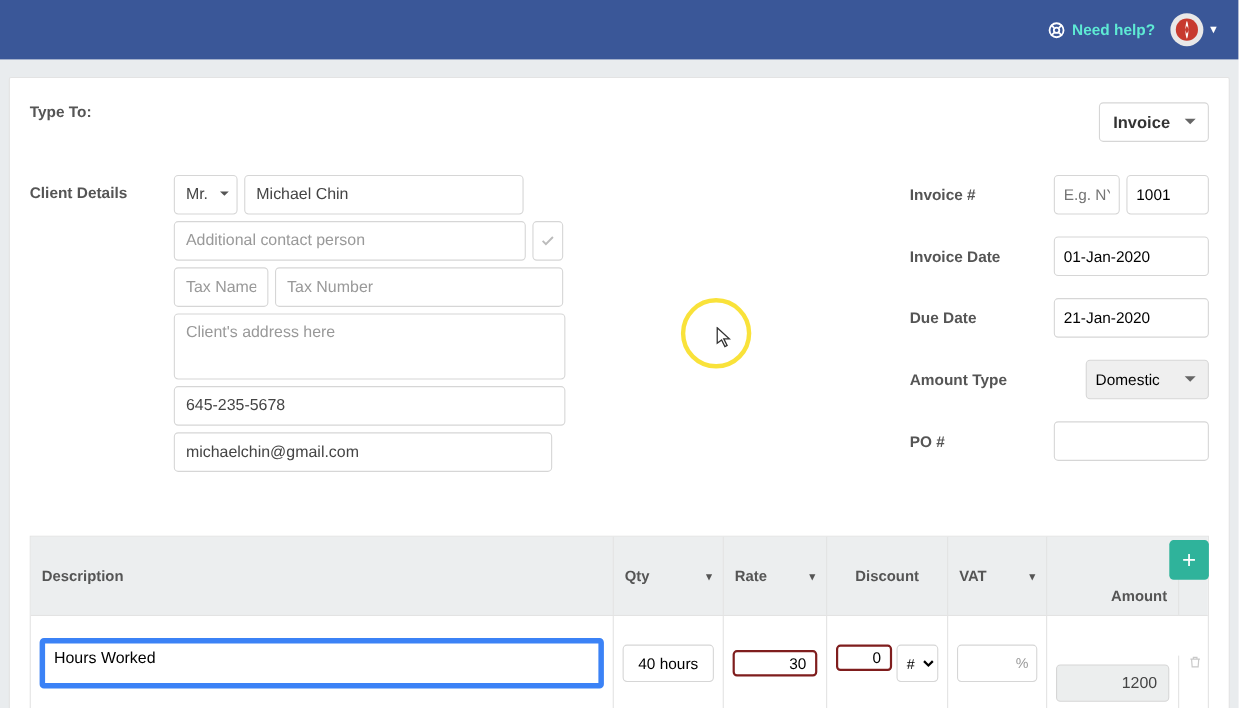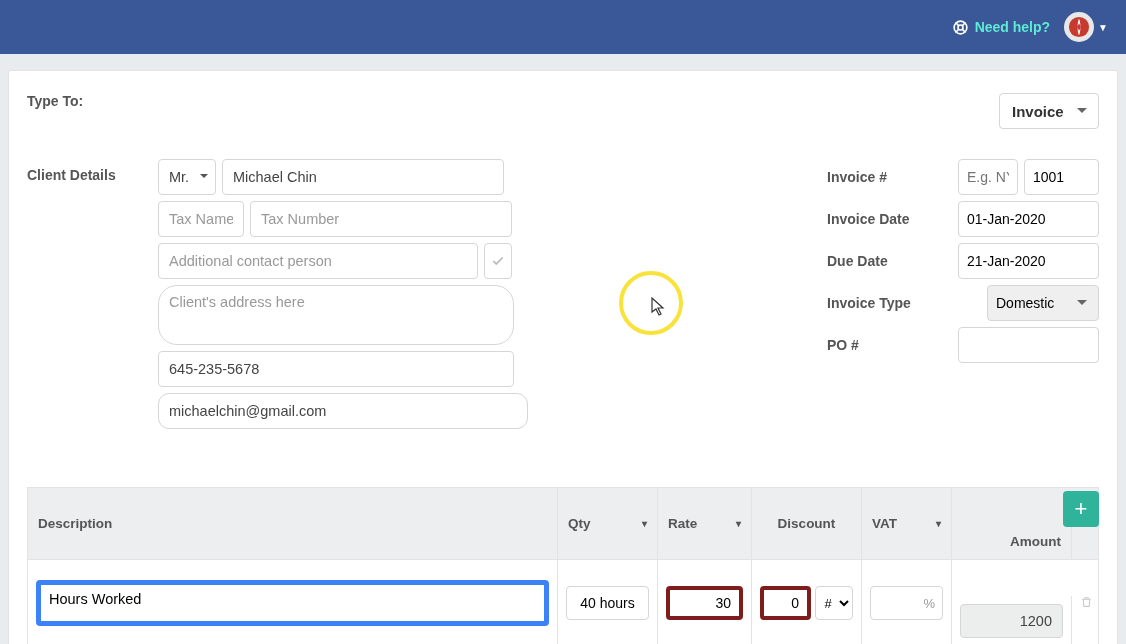--- a/index.html
+++ b/index.html
@@ -129,21 +129,21 @@
   }
   .confirm-btn {
     width:28px; height:36px;
     border:1px solid #d6d6d6; border-radius:4px;
     background:#fff; display:flex; align-items:center; justify-content:center;
     color:#bbb; cursor:pointer;
   }
   .right-col {
     display:grid;
     grid-template-columns: 125px 60px 75px;
-    gap: 6px 6px;
+    gap: 20px 6px;
     align-content:start;
   }
   .r-label {
     font-weight:700; color:#555; align-self:center;
   }
   .r-input { height:36px; border:1px solid #d6d6d6; border-radius:4px; padding:0 8px; font-size:14px; }
   .r-input.small { text-align:left; }
   .r-span2 { grid-column: span 2; }
 
   
@@ -203,22 +203,22 @@
   .th .chev {
     margin-left:auto;
     font-size:10px; color:#555;
   }
   .tbody .trow {
     display:flex;
     border-top:1px solid #e3e3e3;
   }
   .tbody .td { padding:8px 8px; }
   .cell-input {
-    width:100%; height:34px;
-    border:4px solid #7f1d1d; border-radius:4px;
+    width:100%; height:24px;
+    border:2px solid #7f1d1d; border-radius:4px;
     padding:0 8px; font-size:14px;
     text-align:right;
   }
   .cell-text {
     width:100%; height:46px;
     border:5px solid #3b82f6; border-radius:4px;
     padding:6px 8px; font-size:14.5px;
     resize:none; font-family:inherit;
   }
   .qty-input { width:100%; height:34px; border:1px solid #d6d6d6; border-radius:4px; padding:0 8px; text-align:center; font-size:14px;}
@@ -279,52 +279,52 @@
   <div class="main-row">
     <div class="left-col">
       <div class="section-label">Client Details</div>
       <div class="fields">
         <div class="row-inline">
           <span class="sel-wrap-sm">
             <select class="sel sel-small">
               <option>Mr.</option>
             </select>
           </span>
-          <input class="txt" style="width: 282px;" value="Michael Chin">
-        </div>
-        <div class="row-inline">
-          <input class="txt" style="width: 86px;" placeholder="Tax Name">
-          <input class="txt" style="width: 262px;" placeholder="Tax Number">
+          <input class="txt" style="width: 254px;" value="Michael Chin">
         </div>
         <div class="row-inline">
           <input class="txt" style="width: 320px;" placeholder="Additional contact person">
           <div class="confirm-btn">
             <svg width="14" height="14" viewBox="0 0 24 24" fill="none" stroke="#bbb" stroke-width="3">
                 <polyline points="4 12 9 17 20 6"></polyline>
               </svg>
           </div>
         </div>
-        <textarea class="txt" style="width: 356px; border-radius: 19px;" placeholder="Client's address here"></textarea>
+        <div class="row-inline">
+          <input class="txt" style="width: 86px;" placeholder="Tax Name">
+          <input class="txt" style="width: 262px;" placeholder="Tax Number">
+        </div>
+        <textarea class="txt" style="width: 356px;" placeholder="Client's address here"></textarea>
         <input class="txt" style="width: 356px;" value="645-235-5678">
-        <input class="txt" style="width: 370px; border-radius: 11px;" value="michaelchin@gmail.com">
+        <input class="txt" style="width: 344px;" value="michaelchin@gmail.com">
       </div>
     </div>
 
     <div class="right-col">
       <div class="r-label">Invoice #</div>
       <input class="r-input small" placeholder="E.g. NYC" style="">
       <input class="r-input" value="1001" style="">
 
       <div class="r-label">Invoice Date</div>
       <input class="r-input r-span2" value="01-Jan-2020" style="">
 
       <div class="r-label">Due Date</div>
       <input class="r-input r-span2" value="21-Jan-2020" style="">
 
-      <div class="r-label">Invoice Type</div>
+      <div class="r-label">Amount Type</div>
       <div class="r-span2 select-wrap" style="width:100%">
         <select class="r-input" style="width:100%;appearance:none">
           <option>Domestic</option>
         </select>
       </div>
 
       <div class="r-label">PO #</div>
       <input class="r-input r-span2" value="" style="">
     </div>
   </div>

